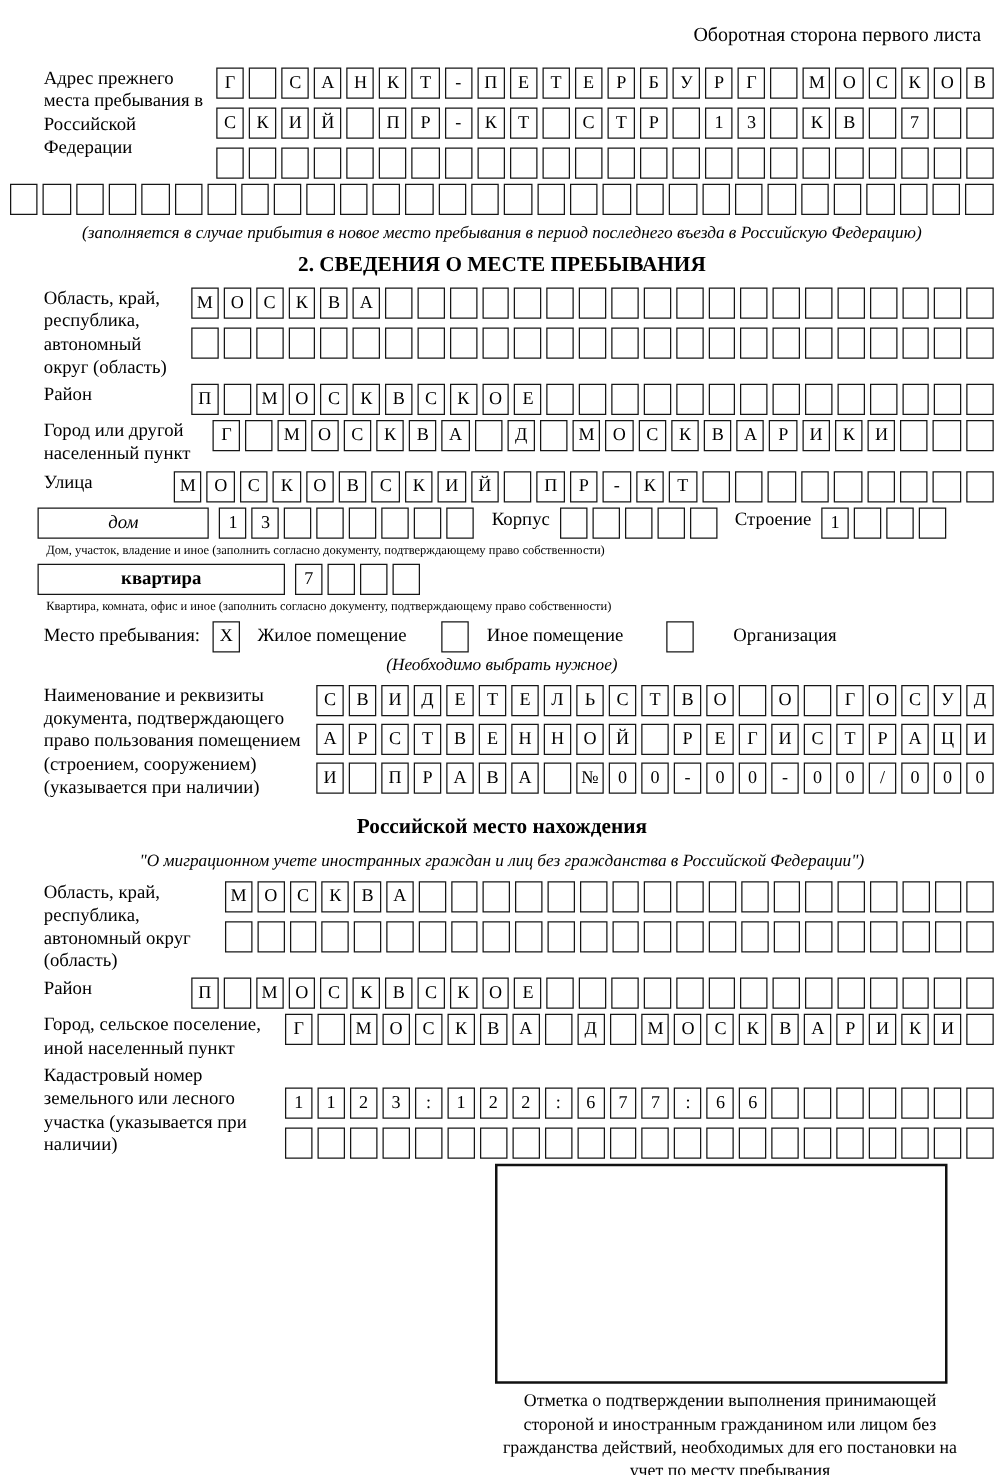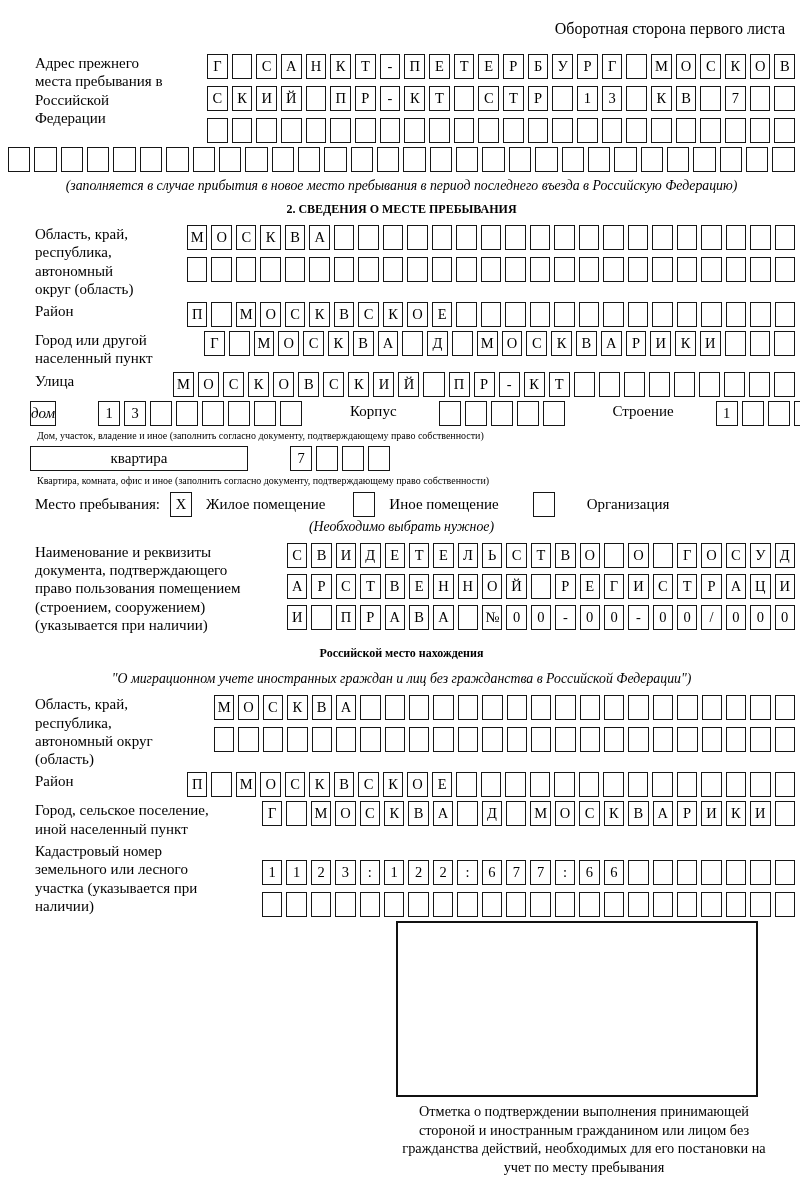--- a/index.html
+++ b/index.html
@@ -1,38 +1,38 @@
 <!DOCTYPE html>
 <html><head>
 <meta charset="utf-8">
 <style>
   html,body{margin:0;padding:0;background:#fff;}
   body{width:800px;height:1180px;color:#000;font-family:"Liberation Serif",serif;font-size:15px;overflow:hidden;}
   .page{padding:6px 5px 0 8px;box-sizing:border-box;}
   .hdr-note{text-align:right;padding-right:10px;font-size:16px;margin:14px 0 16px 0;}
-  .row{display:flex;align-items:flex-start;margin-bottom:4px;gap:34px;}
+  .row{display:flex;align-items:flex-start;margin-bottom:4px;}
   .lbl{flex:0 0 auto;line-height:1.22;padding-left:27px;padding-right:8px;box-sizing:border-box;}
   .cells{display:flex;flex:1 1 auto;gap:4px;}
   .cell{flex:1 1 0;height:25px;border:1.7px solid #161616;display:flex;align-items:center;justify-content:center;font-size:14.5px;box-sizing:border-box;background:#fff;overflow:hidden;}
   .cellcol{flex:1 1 auto;display:flex;flex-direction:column;gap:7px;}
   .fixed .cell{flex:0 0 22px;}
   .w-prev{flex-basis:165px;}
   .w-reg{flex-basis:145px;}
   .w-city{flex-basis:162px;}
   .w-street{flex-basis:131px;}
   .w-doc{flex-basis:245px;}
   .w-freg{flex-basis:172px;}
   .w-fcity{flex-basis:220px;}
   .w-cad{flex-basis:220px;}
   .caption{text-align:center;font-size:13.8px;margin:2px 0 6px 0;font-style:italic;}
   .caption-left{font-size:10px;margin:1px 0 5px 2px;padding-left:27px;}
-  .sec-title{text-align:center;font-weight:bold;font-size:12px;margin:8px 0 8px 0;}
+  .sec-title{text-align:center;font-weight:bold;font-size:17px;margin:8px 0 8px 0;}
   .widebox{border:1.7px solid #161616;height:25px;display:flex;align-items:center;justify-content:center;box-sizing:border-box;}
   .dom-box{width:168px;margin-left:22px;margin-right:8px;font-style:italic;}
-  .kv-box{width:218px;margin-left:22px;margin-right:8px;}
+  .kv-box{width:198px;margin-left:22px;margin-right:8px;font-weight:bold;}
   .inline-lbl{padding:2px 8px 0 14px;}
   .chk{width:22px;height:25px;border:1.7px solid #161616;display:flex;align-items:center;justify-content:center;font-size:14.5px;box-sizing:border-box;margin:0 10px;}
   .stay-row{display:flex;align-items:center;padding-left:27px;margin:6px 0 2px 0;}
   .stay-row .opt-lbl{padding:0 4px;}
   .stamp-box{margin-left:388px;width:362px;height:176px;border:2px solid #111;box-sizing:border-box;margin-top:4px;}
   .stamp-caption{margin-left:390px;width:372px;text-align:center;font-size:14.3px;line-height:1.3;margin-top:5px;}
   .mb6{margin-bottom:6px;}
 </style>
 </head>
 <body>

